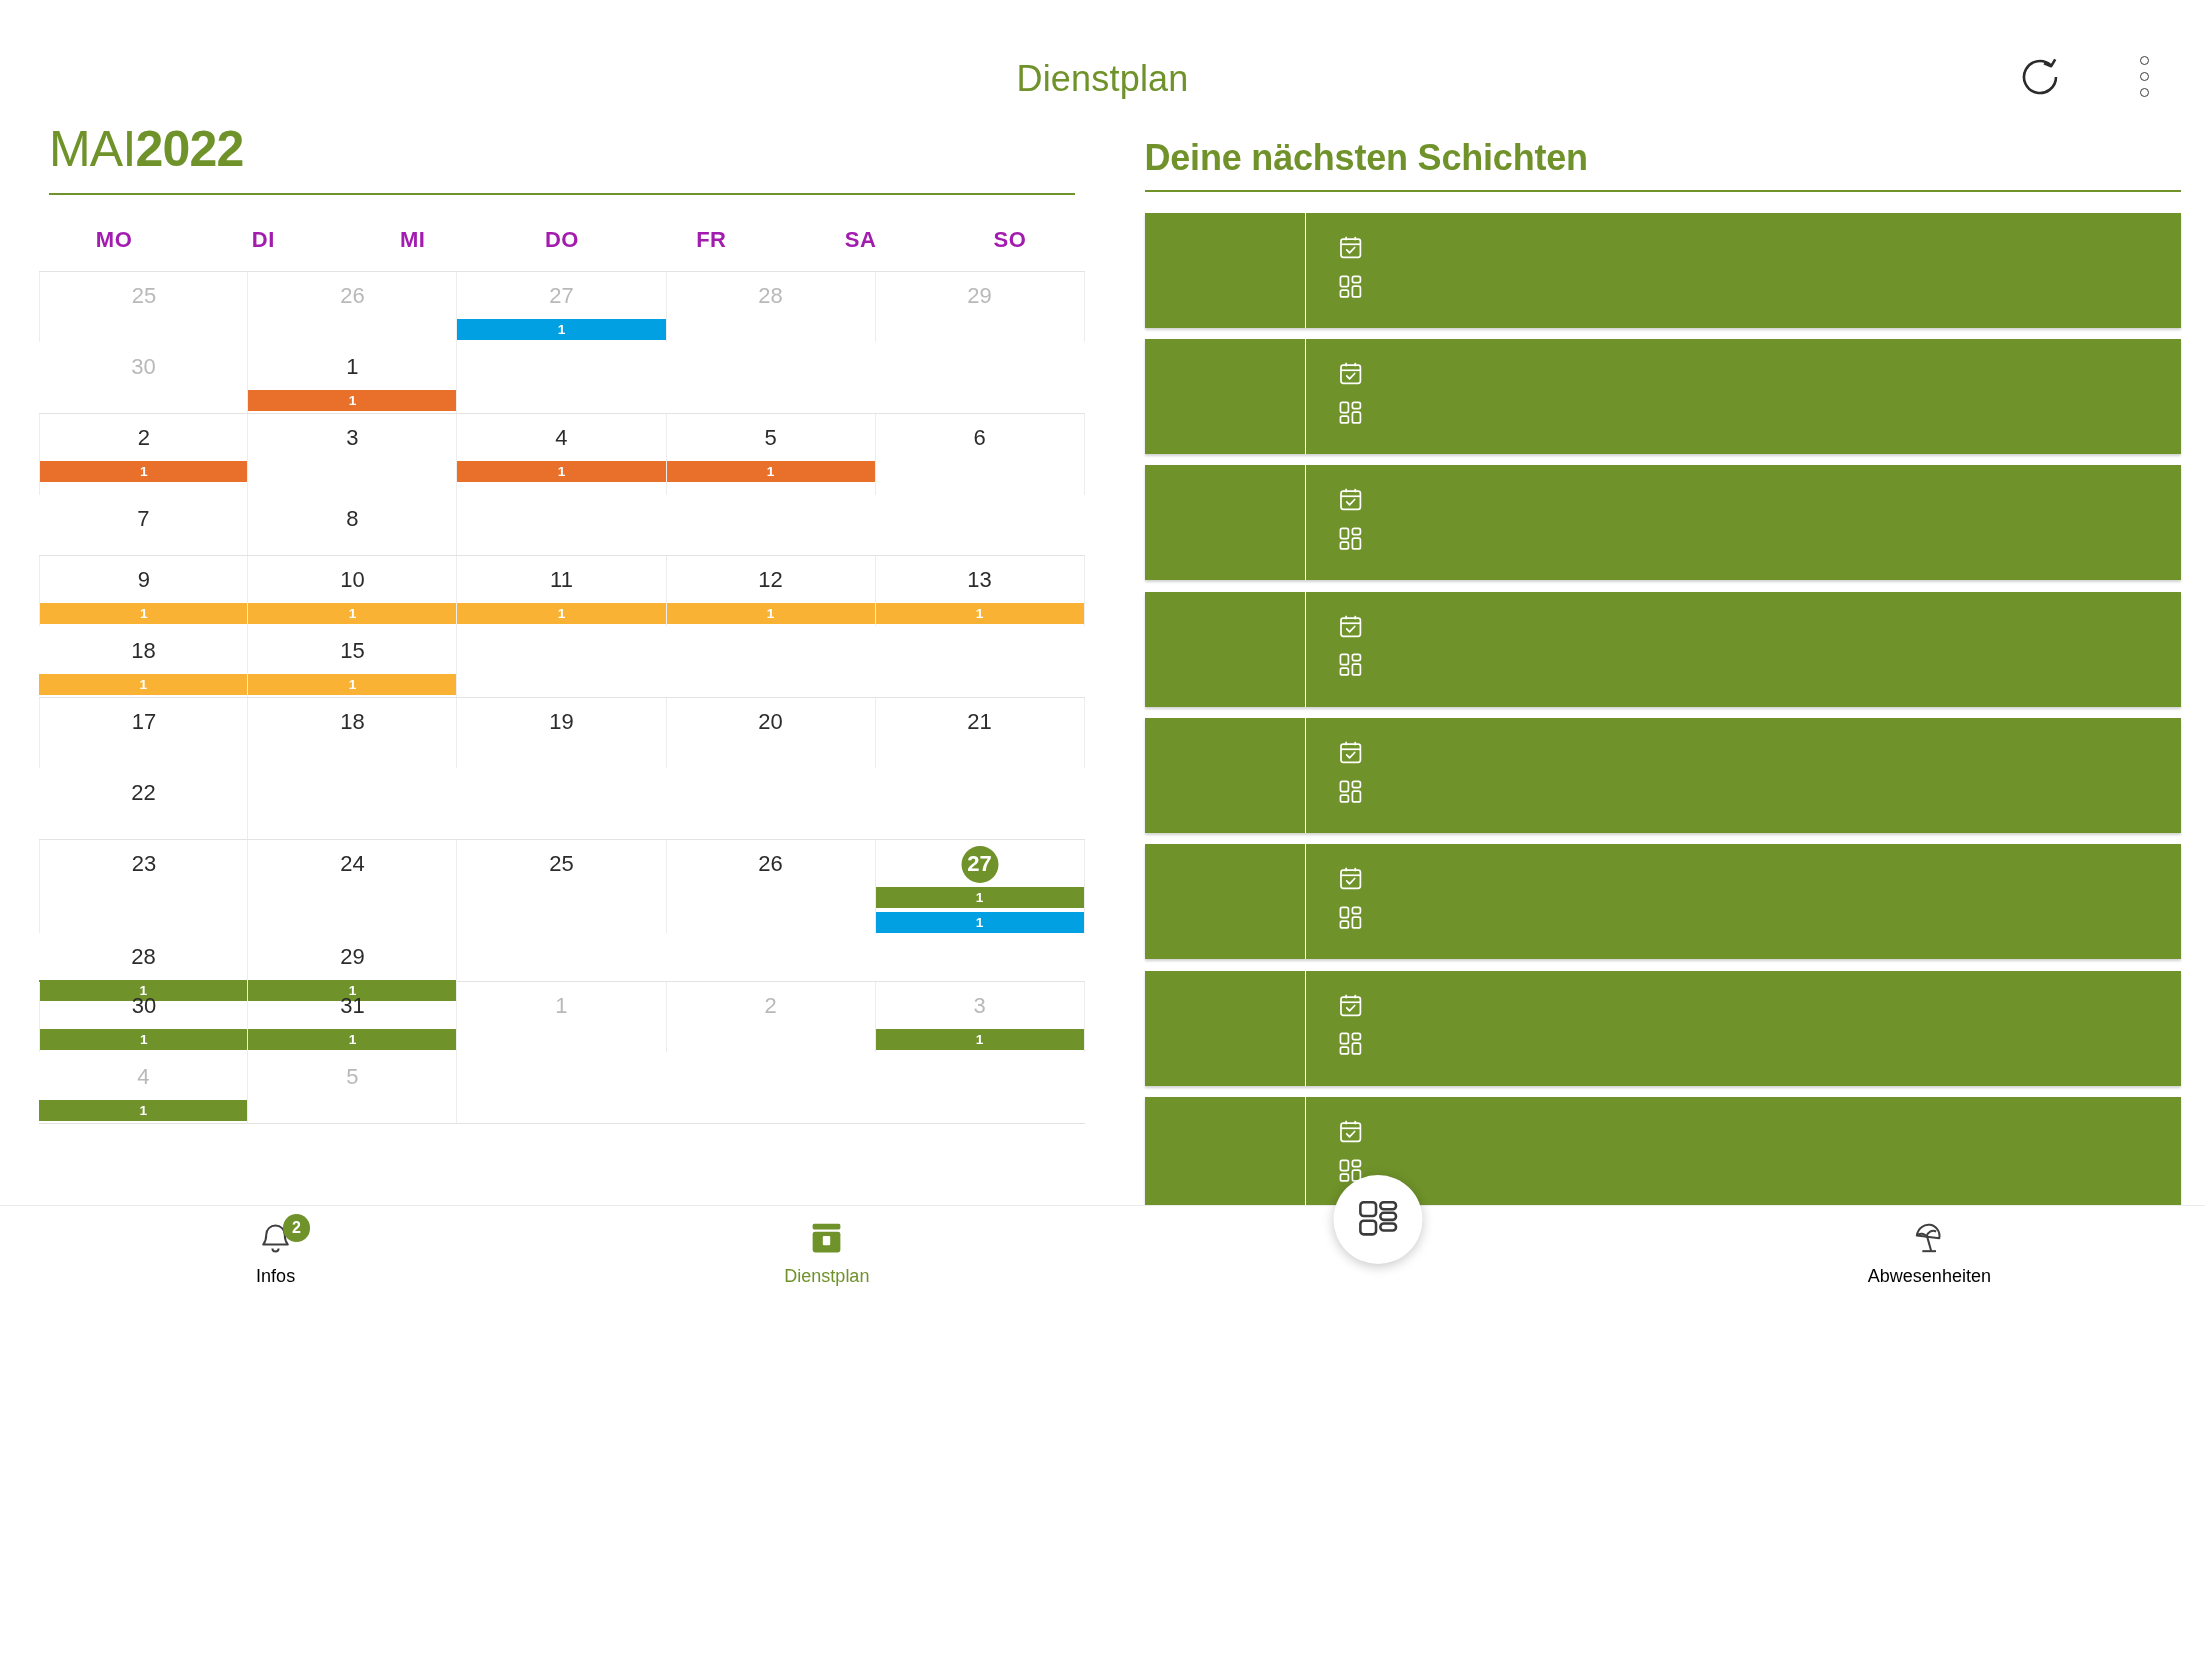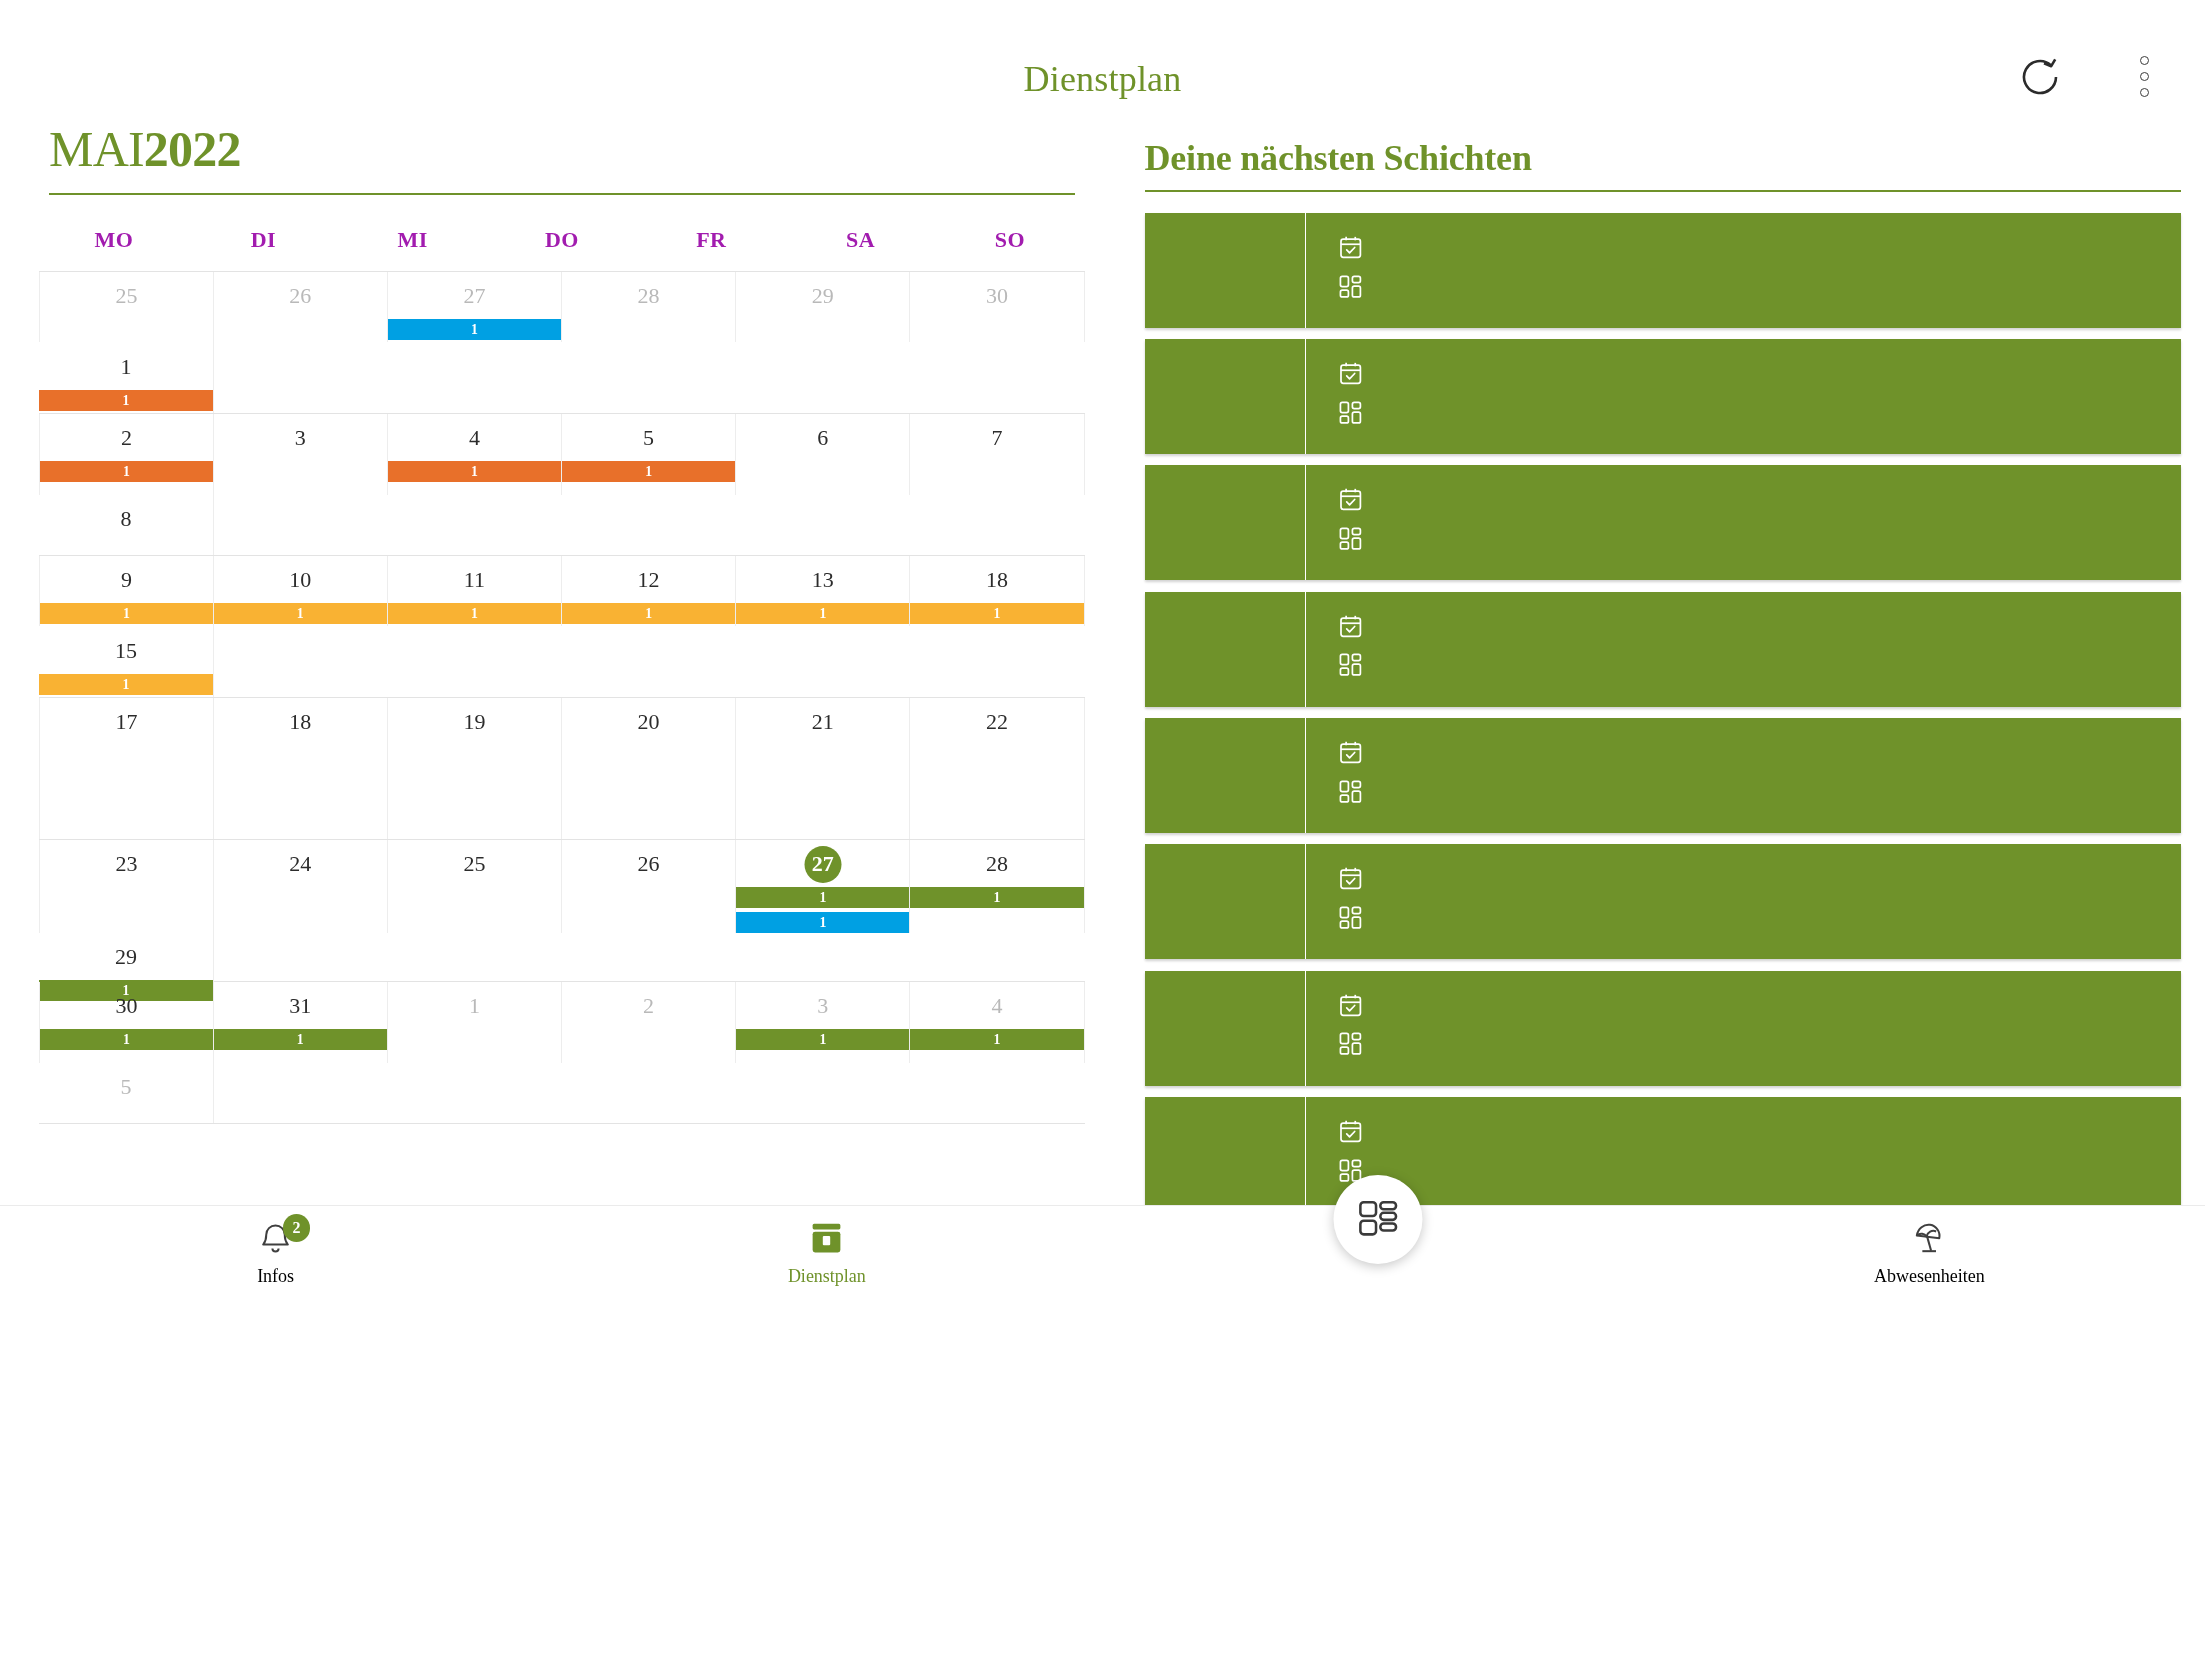--- a/index.html
+++ b/index.html
@@ -2,21 +2,21 @@
 <html style="font-size:13px"><head>
 <meta charset="utf-8">
 <style>
   * { box-sizing: border-box; margin: 0; padding: 0; }
   html, body {
     width: 2205px; height: 1653px;
     font-family: "Liberation Sans", sans-serif;
     background: #ffffff;
     overflow: hidden;
   }
-  #app { position: relative; width: 2205px; height: 1308px; background:#fff;font-family:Liberation Serif, serif; }
+  #app { position: relative; width: 2205px; height: 1308px; background:#fff; }
 
   
   .topbar {
     position: absolute; top: 0; left: 0; width: 2205px; height: 141px;
     background: #ffffff;
   }
   .topbar-title {
     position: absolute; left: 0; right: 0; top: 58px;
     text-align: center; font-size: 36px; color: #6f922a;
     letter-spacing: 0.2px;
@@ -48,21 +48,21 @@
     margin: 0 27.4px; padding: 32px 0 18px 0;
   }
   .weekday {
     text-align: center; font-size: 22px; font-weight: 700; color: #a21caf;
     letter-spacing: 0.5px;
   }
   .cal-grid {
     margin: 0 27.4px; border-top: 0.8px solid #e3e3e3;
   }
   .cal-row {
-    display: grid; grid-template-columns: repeat(6, 1fr);
+    display: grid; grid-template-columns: repeat(5, 1fr);
     height: 142px; border-bottom: 0.8px solid #e3e3e3;
   }
   .cal-cell {
     position: relative; border-right: 0.8px solid #ededed; padding-top: 11.3px;
   }
   .cal-cell:first-child { border-left: 0.8px solid #ededed; }
   .cal-daynum {
     text-align: center; font-size: 22px; color: #2c2c2c; line-height: 1.2;
     position: relative; z-index: 2;
   }

